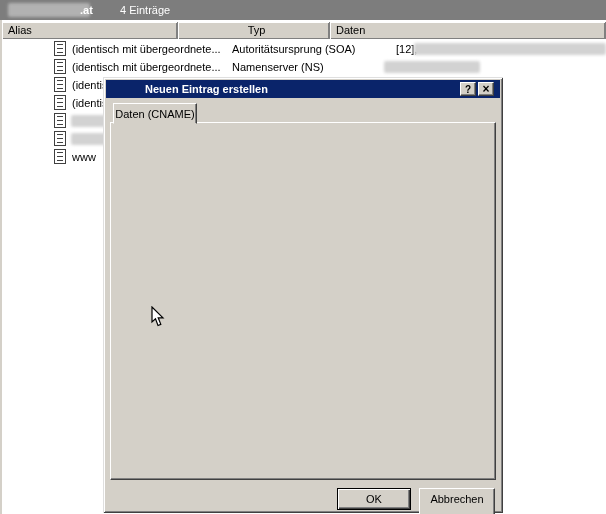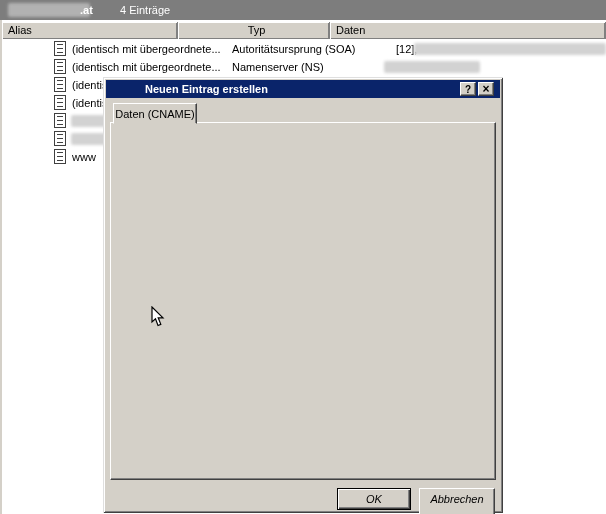--- a/index.html
+++ b/index.html
@@ -50,21 +50,21 @@
          border:1px solid; border-color:#fff #404040 #404040 #fff; box-shadow: inset -1px -1px 0 #808080; }
   .lbl { position:absolute; white-space:nowrap; line-height:13px; }
   .u { text-decoration:underline; }
   .field { position:absolute; display:flex; align-items:center; background:#fff; padding-left:4px;
            border:1px solid; border-color:#808080 #fff #fff #808080;
            box-shadow: inset 1px 1px 0 #404040, inset -1px -1px 0 #d4d0c8; white-space:nowrap; }
   .field.gray { background:#d4d0c8; }
   .f-redact { display:inline-block; height:11px; background:#dedede; margin:0 2px; }
   .caret { display:inline-block; width:1px; height:13px; background:#000; margin-left:1px; }
   .btn { position:absolute; background:#d4d0c8; text-align:center;
-         border:1px solid; border-color:#fff #404040 #404040 #fff; box-shadow: inset -1px -1px 0 #808080; font-style: italic; }
+         border:1px solid; border-color:#fff #404040 #404040 #fff; box-shadow: inset -1px -1px 0 #808080; }
   .btn-default { border:1px solid #000;
          box-shadow: inset 1px 1px 0 #ffffff, inset -1px -1px 0 #404040, inset -2px -2px 0 #808080; }
   .checkbox { position:absolute; left:10px; top:210px; width:13px; height:13px; background:#fff;
          border:1px solid; border-color:#808080 #fff #fff #808080; box-shadow: inset 1px 1px 0 #404040; }
   .ttl-field { position:absolute; left:105px; top:365px; width:137px; height:23px; background:#fff;
          border:1px solid; border-color:#808080 #fff #fff #808080;
          box-shadow: inset 1px 1px 0 #404040, inset -1px -1px 0 #d4d0c8; }
   .ttl-seg { position:absolute; top:0; line-height:21px; }
   .cursor { position:absolute; left:151px; top:306px; z-index:20; }
 </style>

